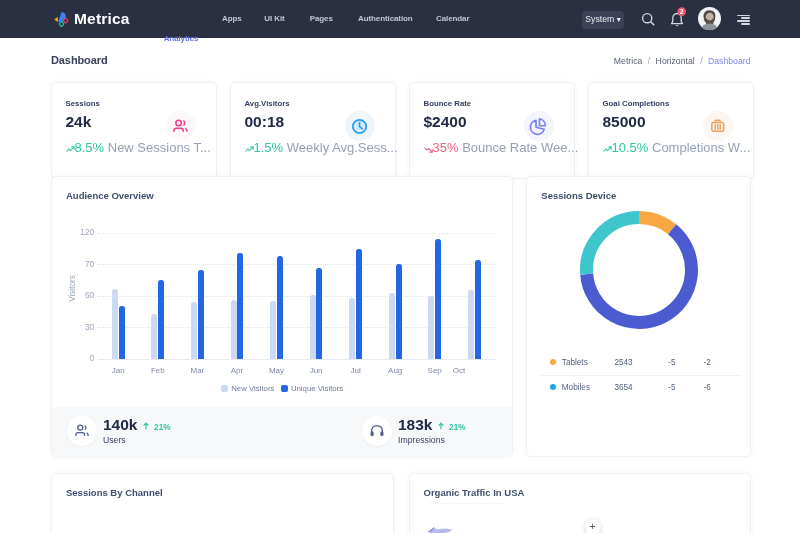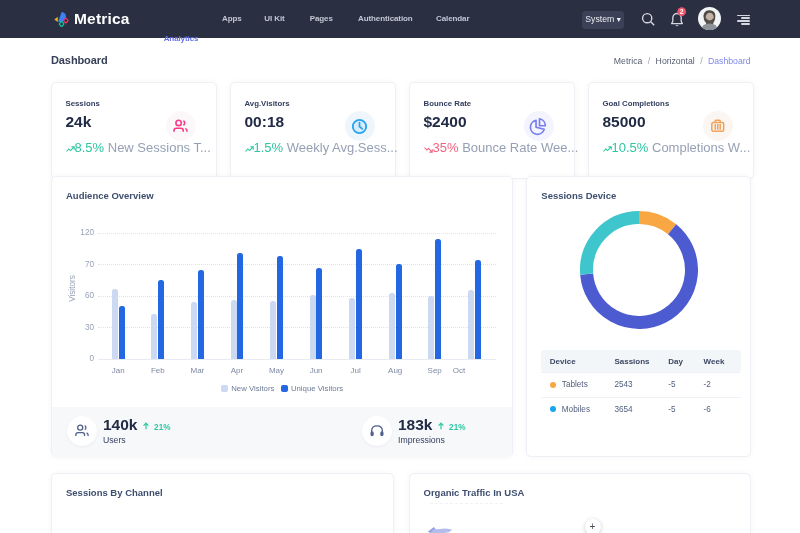--- a/index.html
+++ b/index.html
@@ -283,26 +283,20 @@
 <div class="card" id="panel-device">
   <div class="ptitle">Sessions Device</div>
   <svg class="abs" style="left:52.7px; top:34px;" width="118" height="118" viewBox="0 0 118 118" fill="none">
     <g transform="translate(59 59)">
       <path d="M0 -52.5 A52.5 52.5 0 0 1 33.1 -40.8" stroke="#f9a743" stroke-width="13"></path>
       <path d="M33.1 -40.8 A52.5 52.5 0 1 1 -52.34 4.12" stroke="#4d5bd0" stroke-width="13"></path>
       <path d="M-52.34 4.12 A52.5 52.5 0 0 1 0 -52.5" stroke="#3fc6cd" stroke-width="13"></path>
     </g>
   </svg>
   <div id="dtable">
-    <div id="dthead">
-        <div class="c1">Device</div>
-        <div class="c2">Sassions</div>
-        <div class="c3">Day</div>
-        <div class="c4">Week</div>
-      </div>
     <div class="drow">
         <div class="c1"><span class="dot" style="background:#f9a743;"></span>Tablets</div>
         <div class="c2">2543</div>
         <div class="c3">-5</div>
         <div class="c4">-2</div>
       </div>
     <div class="drow">
         <div class="c1"><span class="dot" style="background:#18a5ed;"></span>Mobiles</div>
         <div class="c2">3654</div>
         <div class="c3">-5</div>

